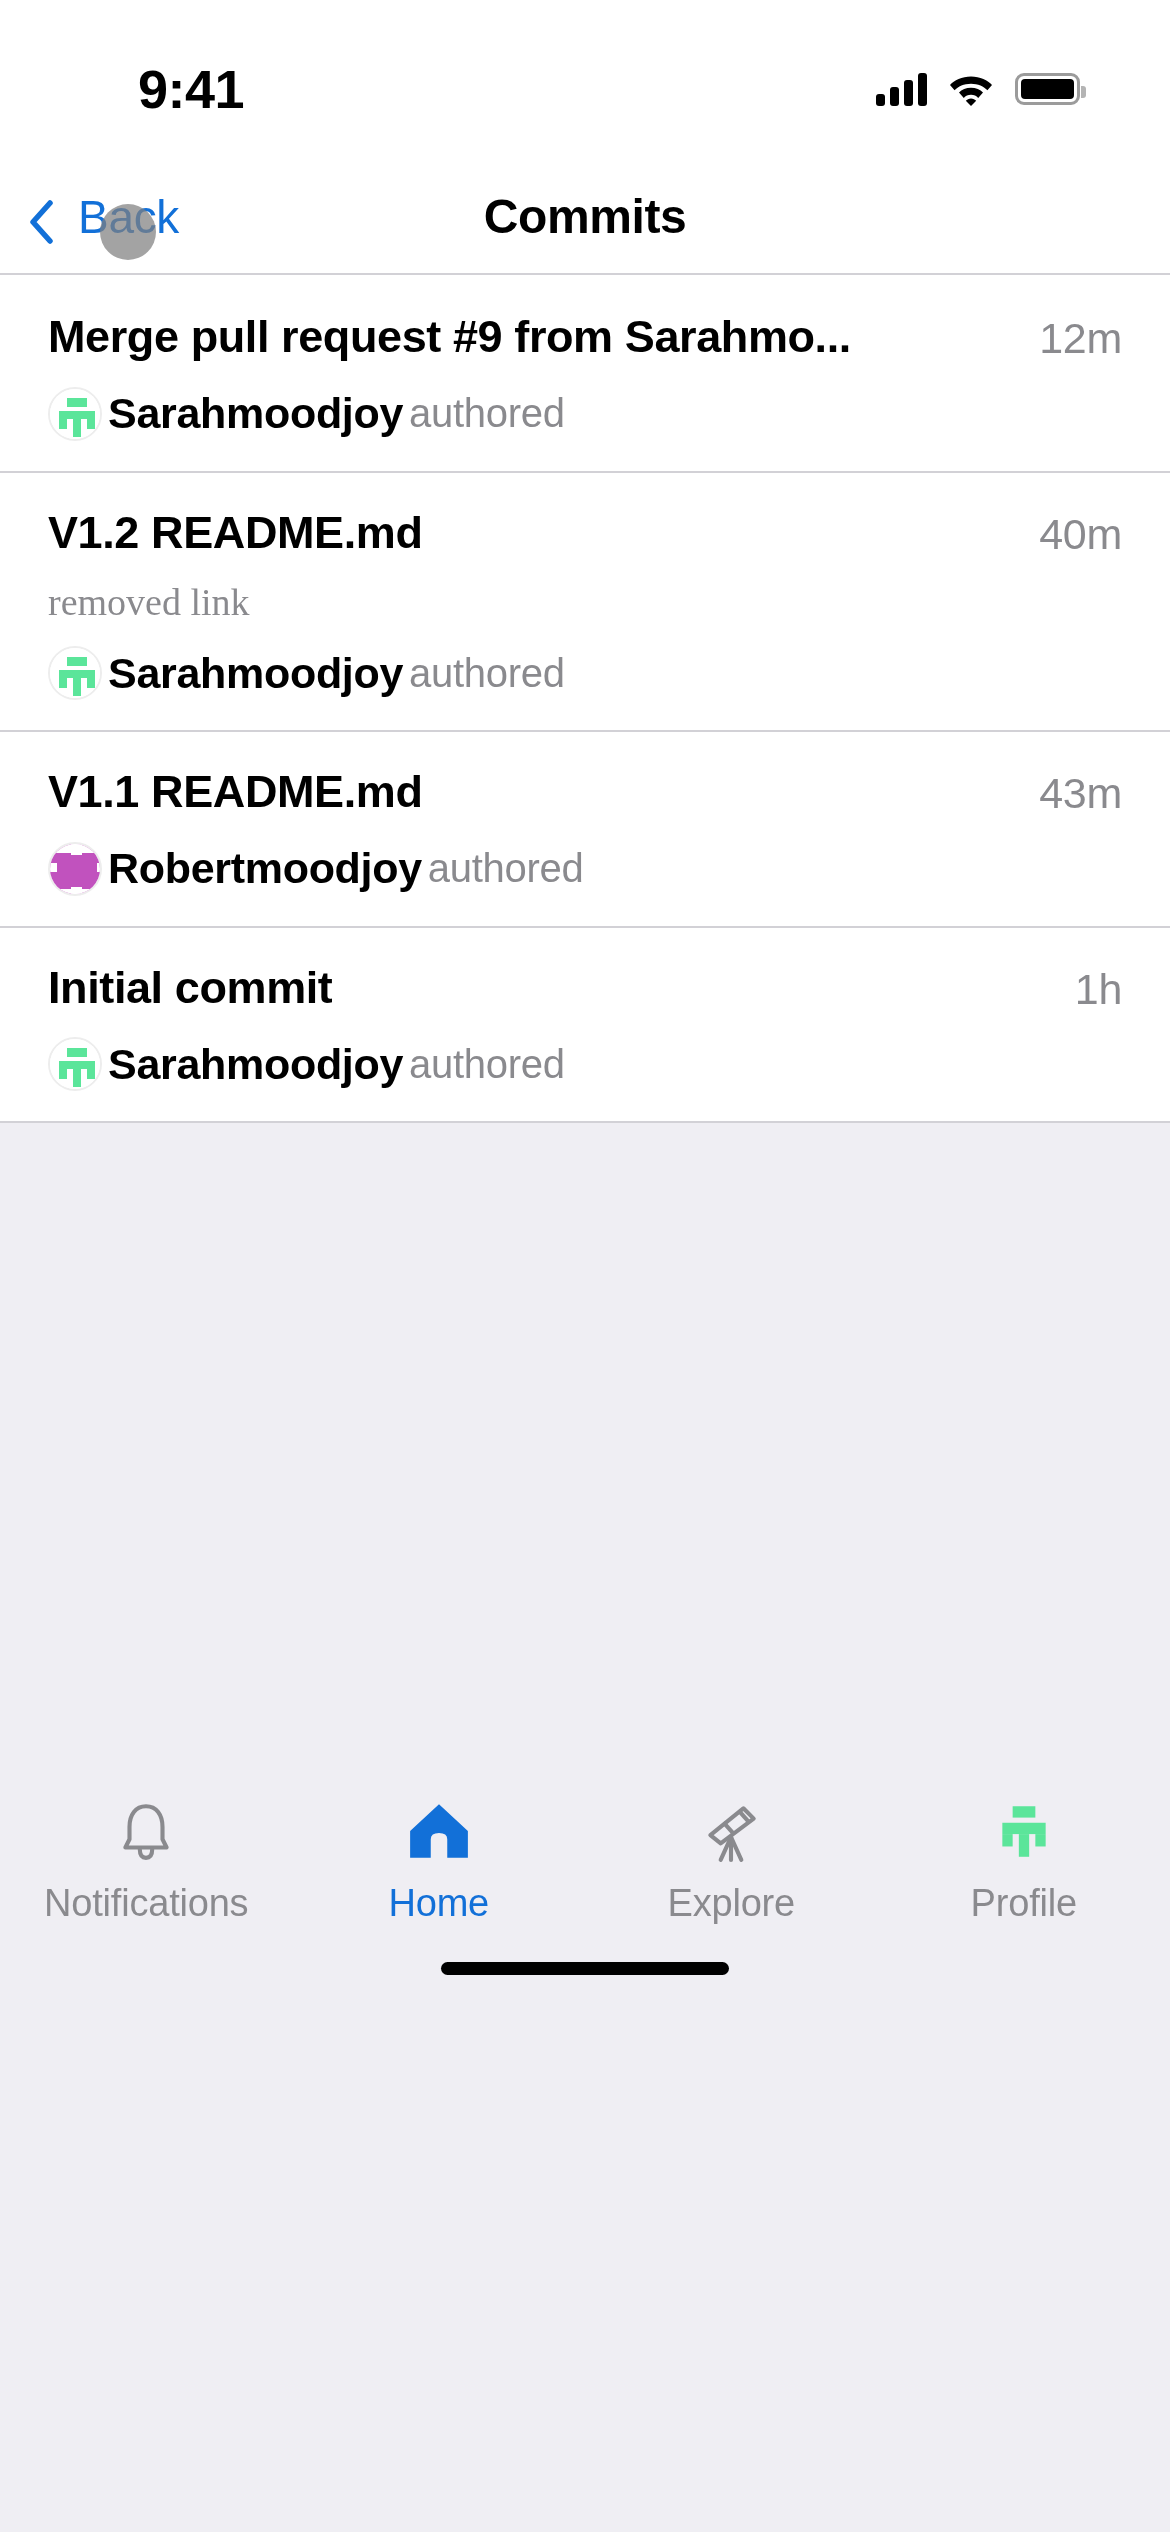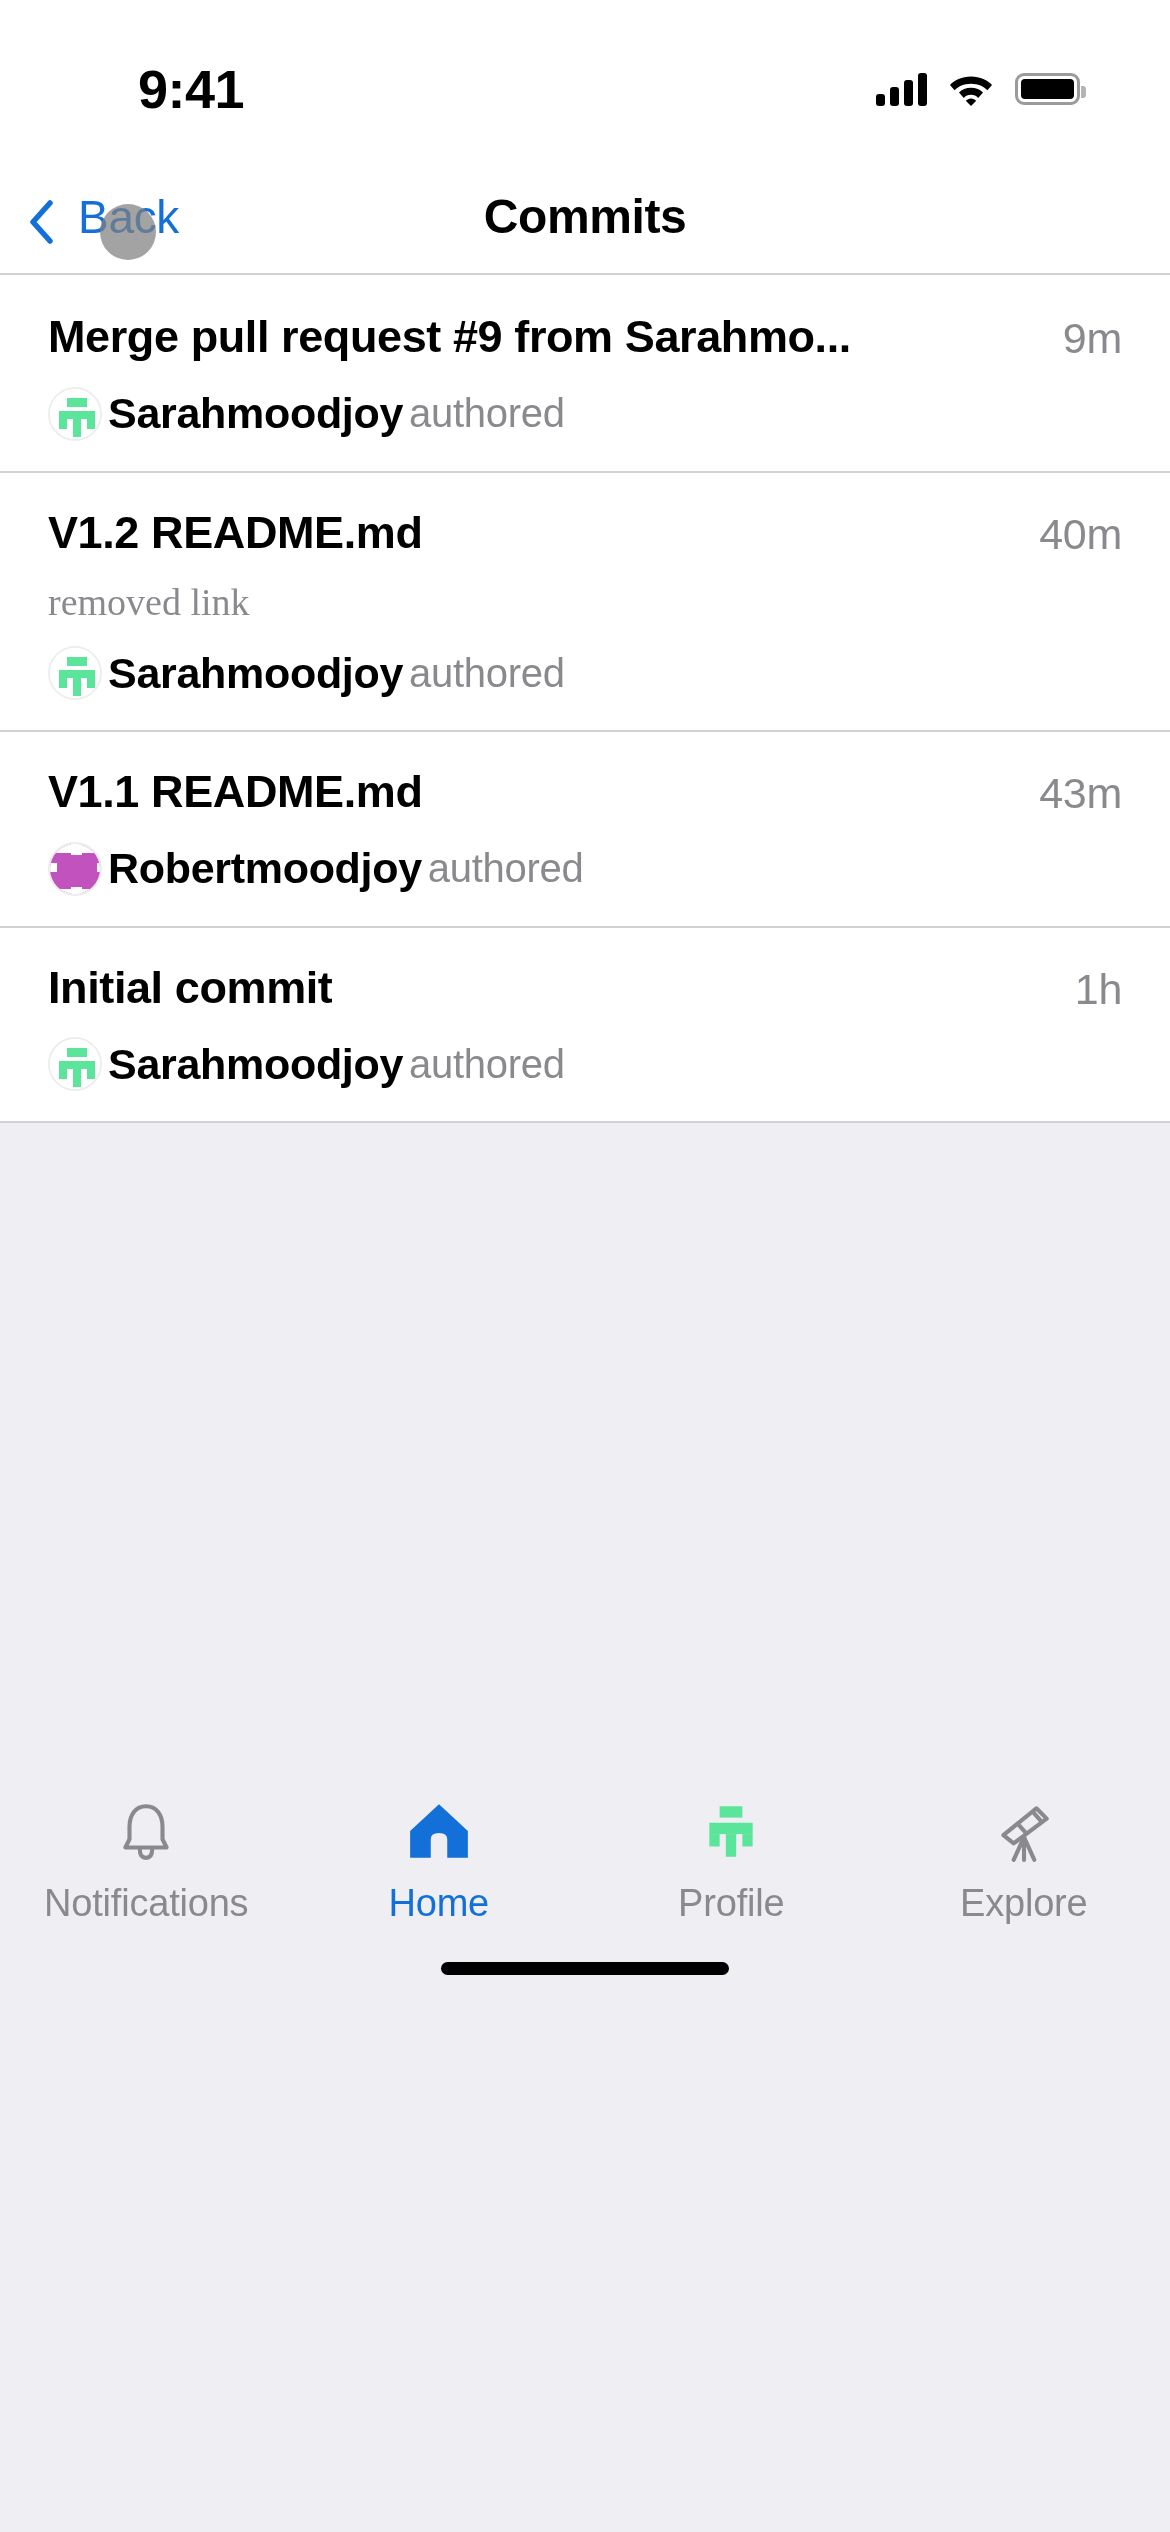--- a/index.html
+++ b/index.html
@@ -178,21 +178,21 @@
     </div>
     <div class="nav-title">Commits</div>
   </div>
   <div class="touch-dot"></div>
 
   <div class="list">
 
     <div class="row">
       <div class="row-head">
         <div class="row-title">Merge pull request #9 from Sarahmo...</div>
-        <div class="row-time">9m</div>
+        <div class="row-time">12m</div>
       </div>
       <div class="row-author">
         <div class="avatar">
           <svg viewBox="0 0 54 54" width="54" height="54">
             <rect width="54" height="54" fill="#FFFFFF"></rect>
             <rect x="17" y="9" width="20" height="9" fill="#5BE59A"></rect>
             <rect x="9" y="22" width="36" height="8" fill="#5BE59A"></rect>
             <rect x="9" y="30" width="8" height="10" fill="#5BE59A"></rect>
             <rect x="37" y="30" width="8" height="10" fill="#5BE59A"></rect>
             <rect x="23" y="30" width="8" height="18" fill="#5BE59A"></rect>
@@ -284,50 +284,50 @@
       <div class="tab-label">Notifications</div>
     </div>
 
     <div class="tab active">
       <div class="tab-ico">
         <svg viewBox="0 0 64 64" width="66" height="66">
           <path d="M32 6 L60 32 L60 58 L40 58 L40 40 Q40 34 32 34 Q24 34 24 40 L24 58 L4 58 L4 32 Z" fill="#1270D8"></path>
         </svg>
       </div>
       <div class="tab-label">Home</div>
-    </div>
-
-    <div class="tab">
-      <div class="tab-ico">
-        <svg viewBox="0 0 64 64" width="66" height="66">
-          <rect x="21" y="8" width="22" height="11" fill="#5BE59A"></rect>
-          <rect x="11" y="24" width="42" height="11" fill="#5BE59A"></rect>
-          <rect x="11" y="35" width="10" height="12" fill="#5BE59A"></rect>
-          <rect x="43" y="35" width="10" height="12" fill="#5BE59A"></rect>
-          <rect x="27" y="35" width="10" height="22" fill="#5BE59A"></rect>
-        </svg>
-      </div>
-      <div class="tab-label">Profile</div>
     </div>
 
     <div class="tab">
       <div class="tab-ico">
         <svg viewBox="0 0 64 64" width="66" height="66">
           <g fill="none" stroke="#8A8A8E" stroke-width="4" stroke-linejoin="round" stroke-linecap="round">
             <path d="M12 36 L44 10 L54 20 L22 44 Z"></path>
             <line x1="26" y1="25" x2="34" y2="34"></line>
             <line x1="41" y1="14" x2="49" y2="23"></line>
             <line x1="32" y1="38" x2="32" y2="60"></line>
             <line x1="32" y1="38" x2="22" y2="60"></line>
             <line x1="32" y1="38" x2="42" y2="60"></line>
           </g>
         </svg>
       </div>
       <div class="tab-label">Explore</div>
     </div>
 
+    <div class="tab">
+      <div class="tab-ico">
+        <svg viewBox="0 0 64 64" width="66" height="66">
+          <rect x="21" y="8" width="22" height="11" fill="#5BE59A"></rect>
+          <rect x="11" y="24" width="42" height="11" fill="#5BE59A"></rect>
+          <rect x="11" y="35" width="10" height="12" fill="#5BE59A"></rect>
+          <rect x="43" y="35" width="10" height="12" fill="#5BE59A"></rect>
+          <rect x="27" y="35" width="10" height="22" fill="#5BE59A"></rect>
+        </svg>
+      </div>
+      <div class="tab-label">Profile</div>
+    </div>
+
   </div>
 
   <div class="home-ind-wrap">
     <div class="home-ind"></div>
   </div>
 
 </div>
 
 </body></html>

